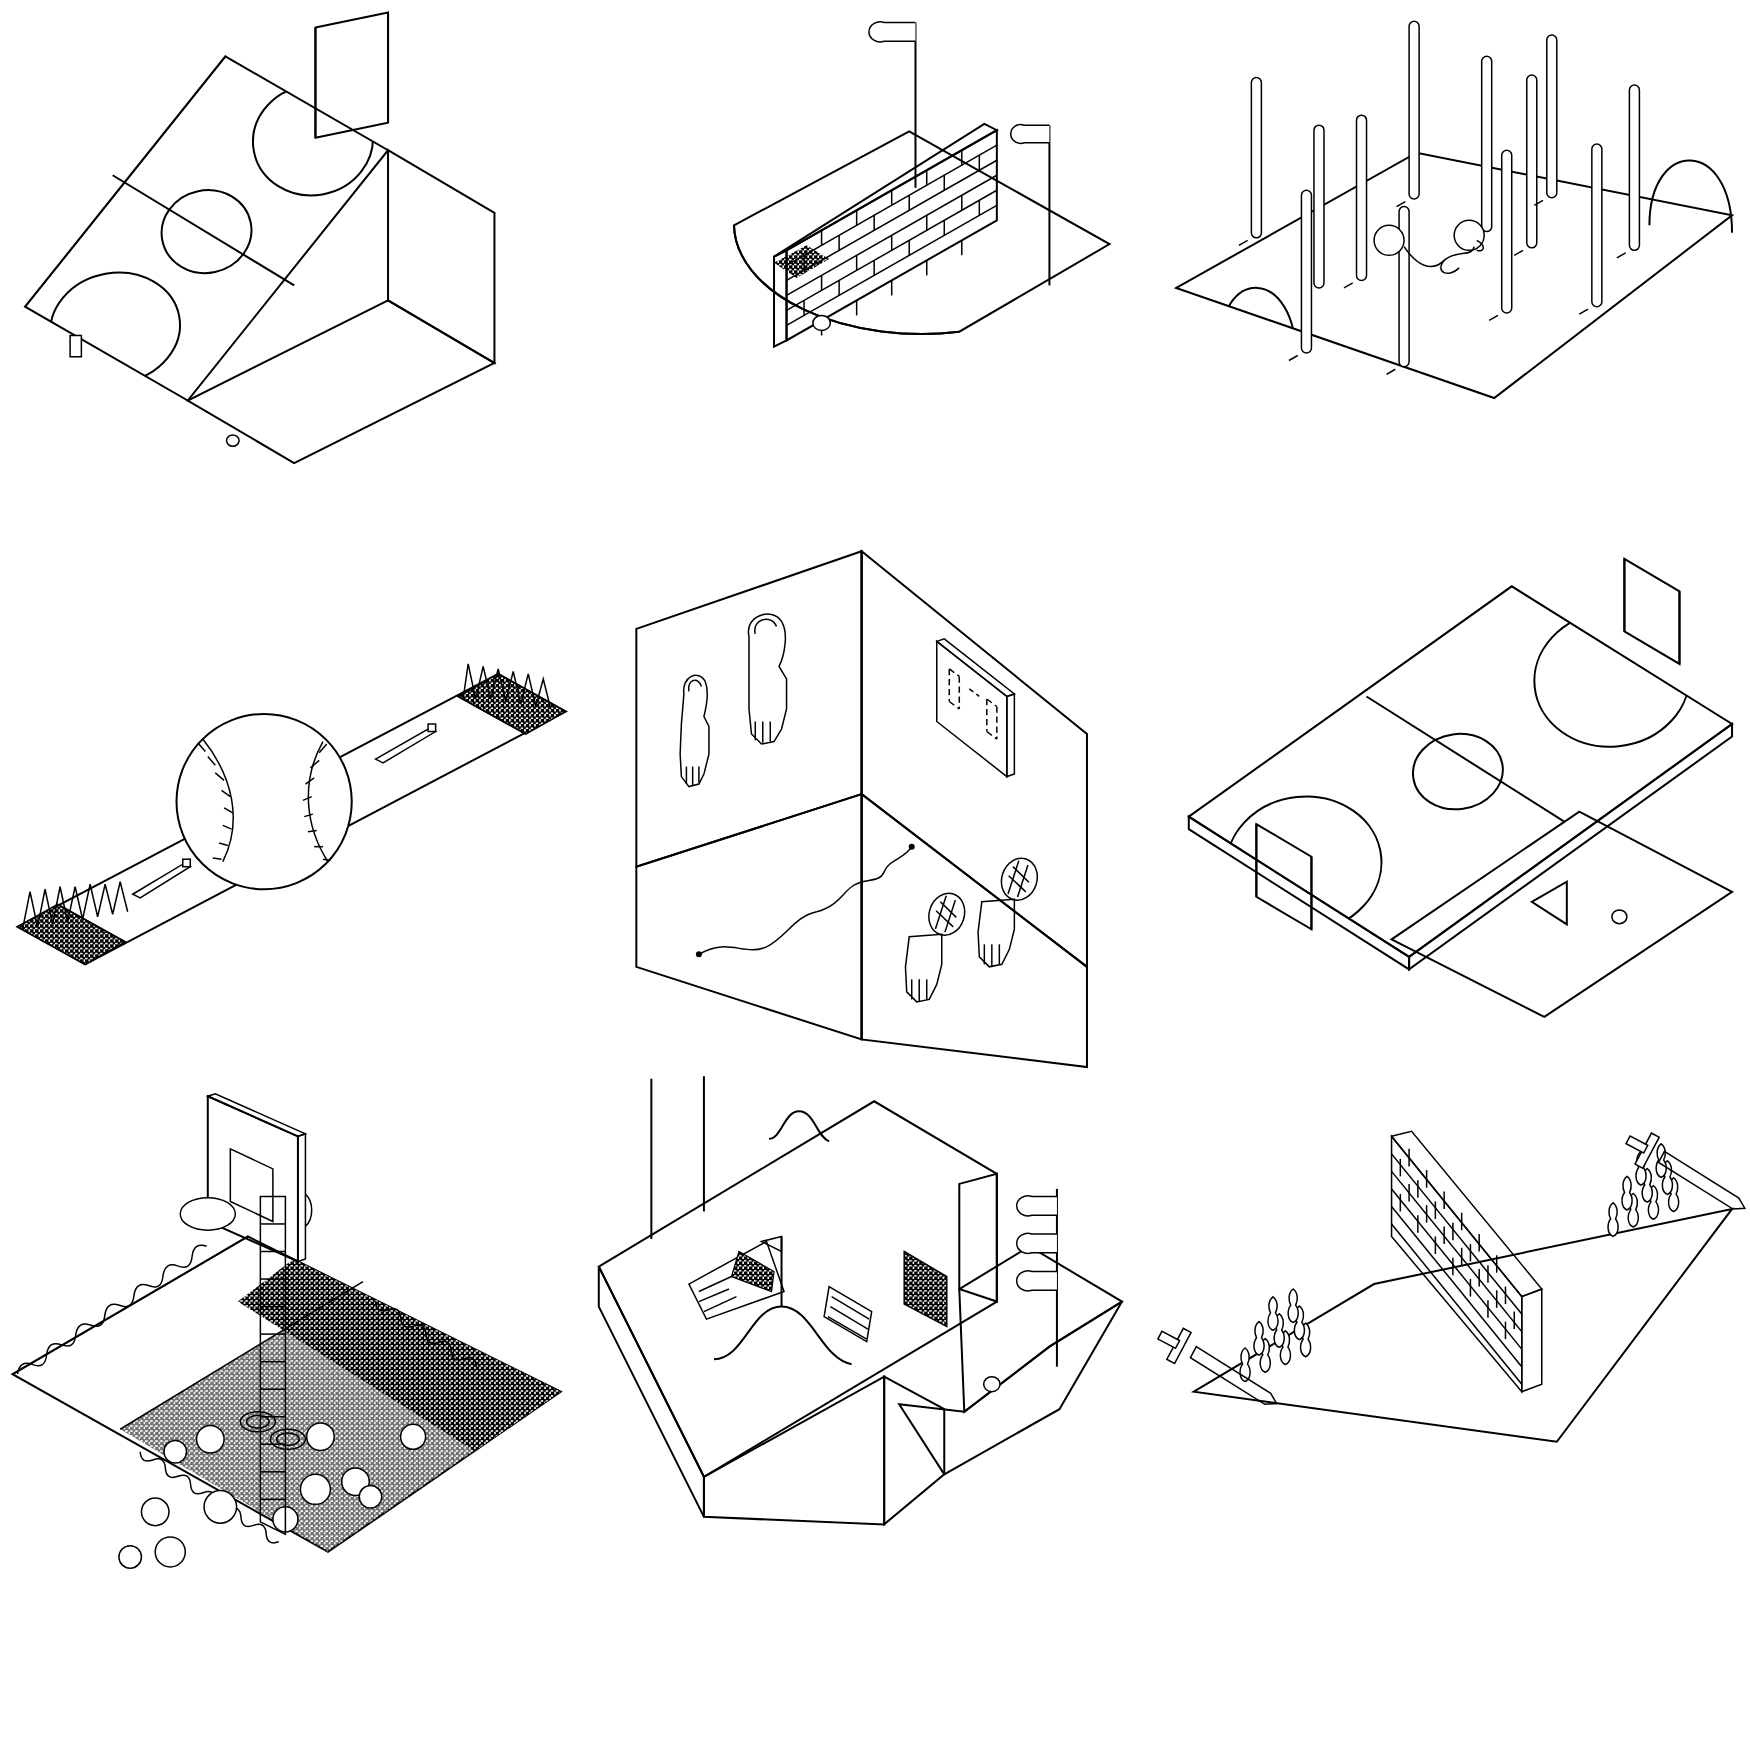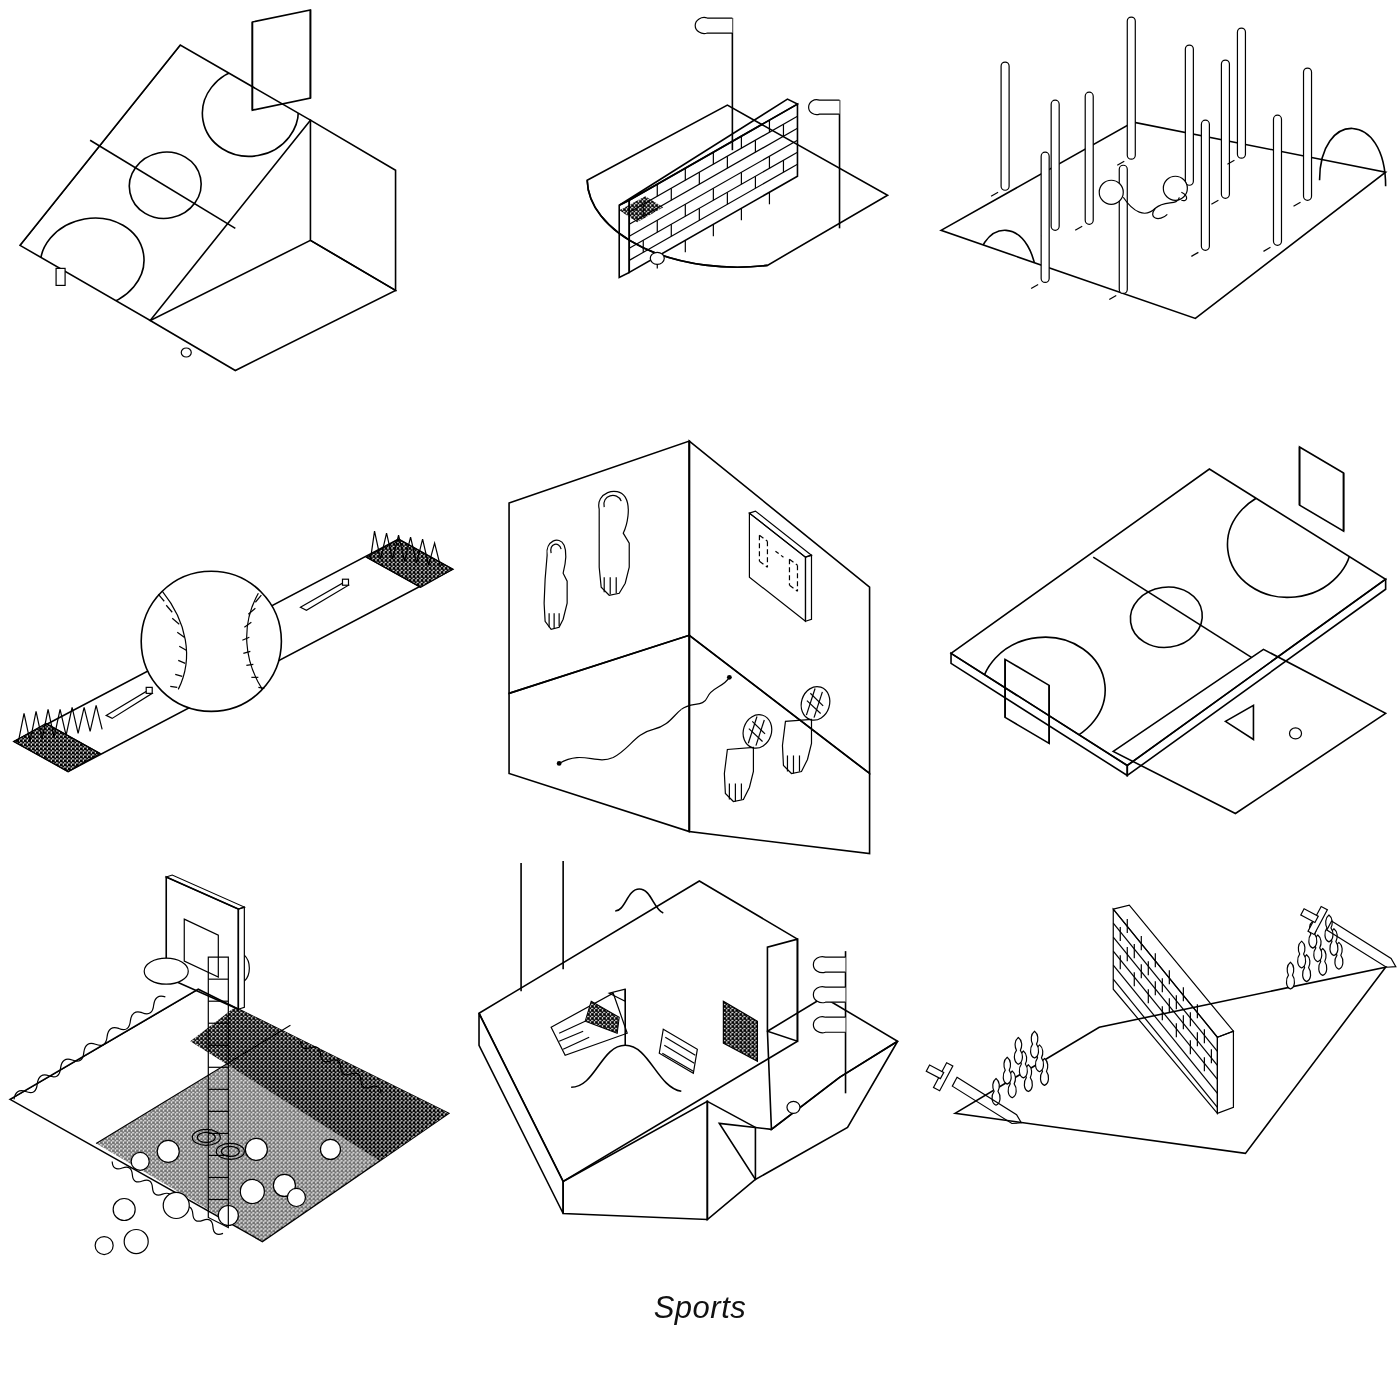--- a/index.html
+++ b/index.html
@@ -777,15 +777,14 @@
             <polygon points="0,0 70,5 78,10 70,15 0,10" fill="#fff" class="ln-thin"></polygon>
             <rect x="-16" y="-8" width="7" height="28" class="wh-thin"></rect>
             <rect x="-30" y="2" width="16" height="7" class="wh-thin"></rect>
           </g>
         </g>
       </svg>
     </div>
 
   </div>
 
-  <div class="caption">Sports</div>
 
 </div>
 
 </body></html>

